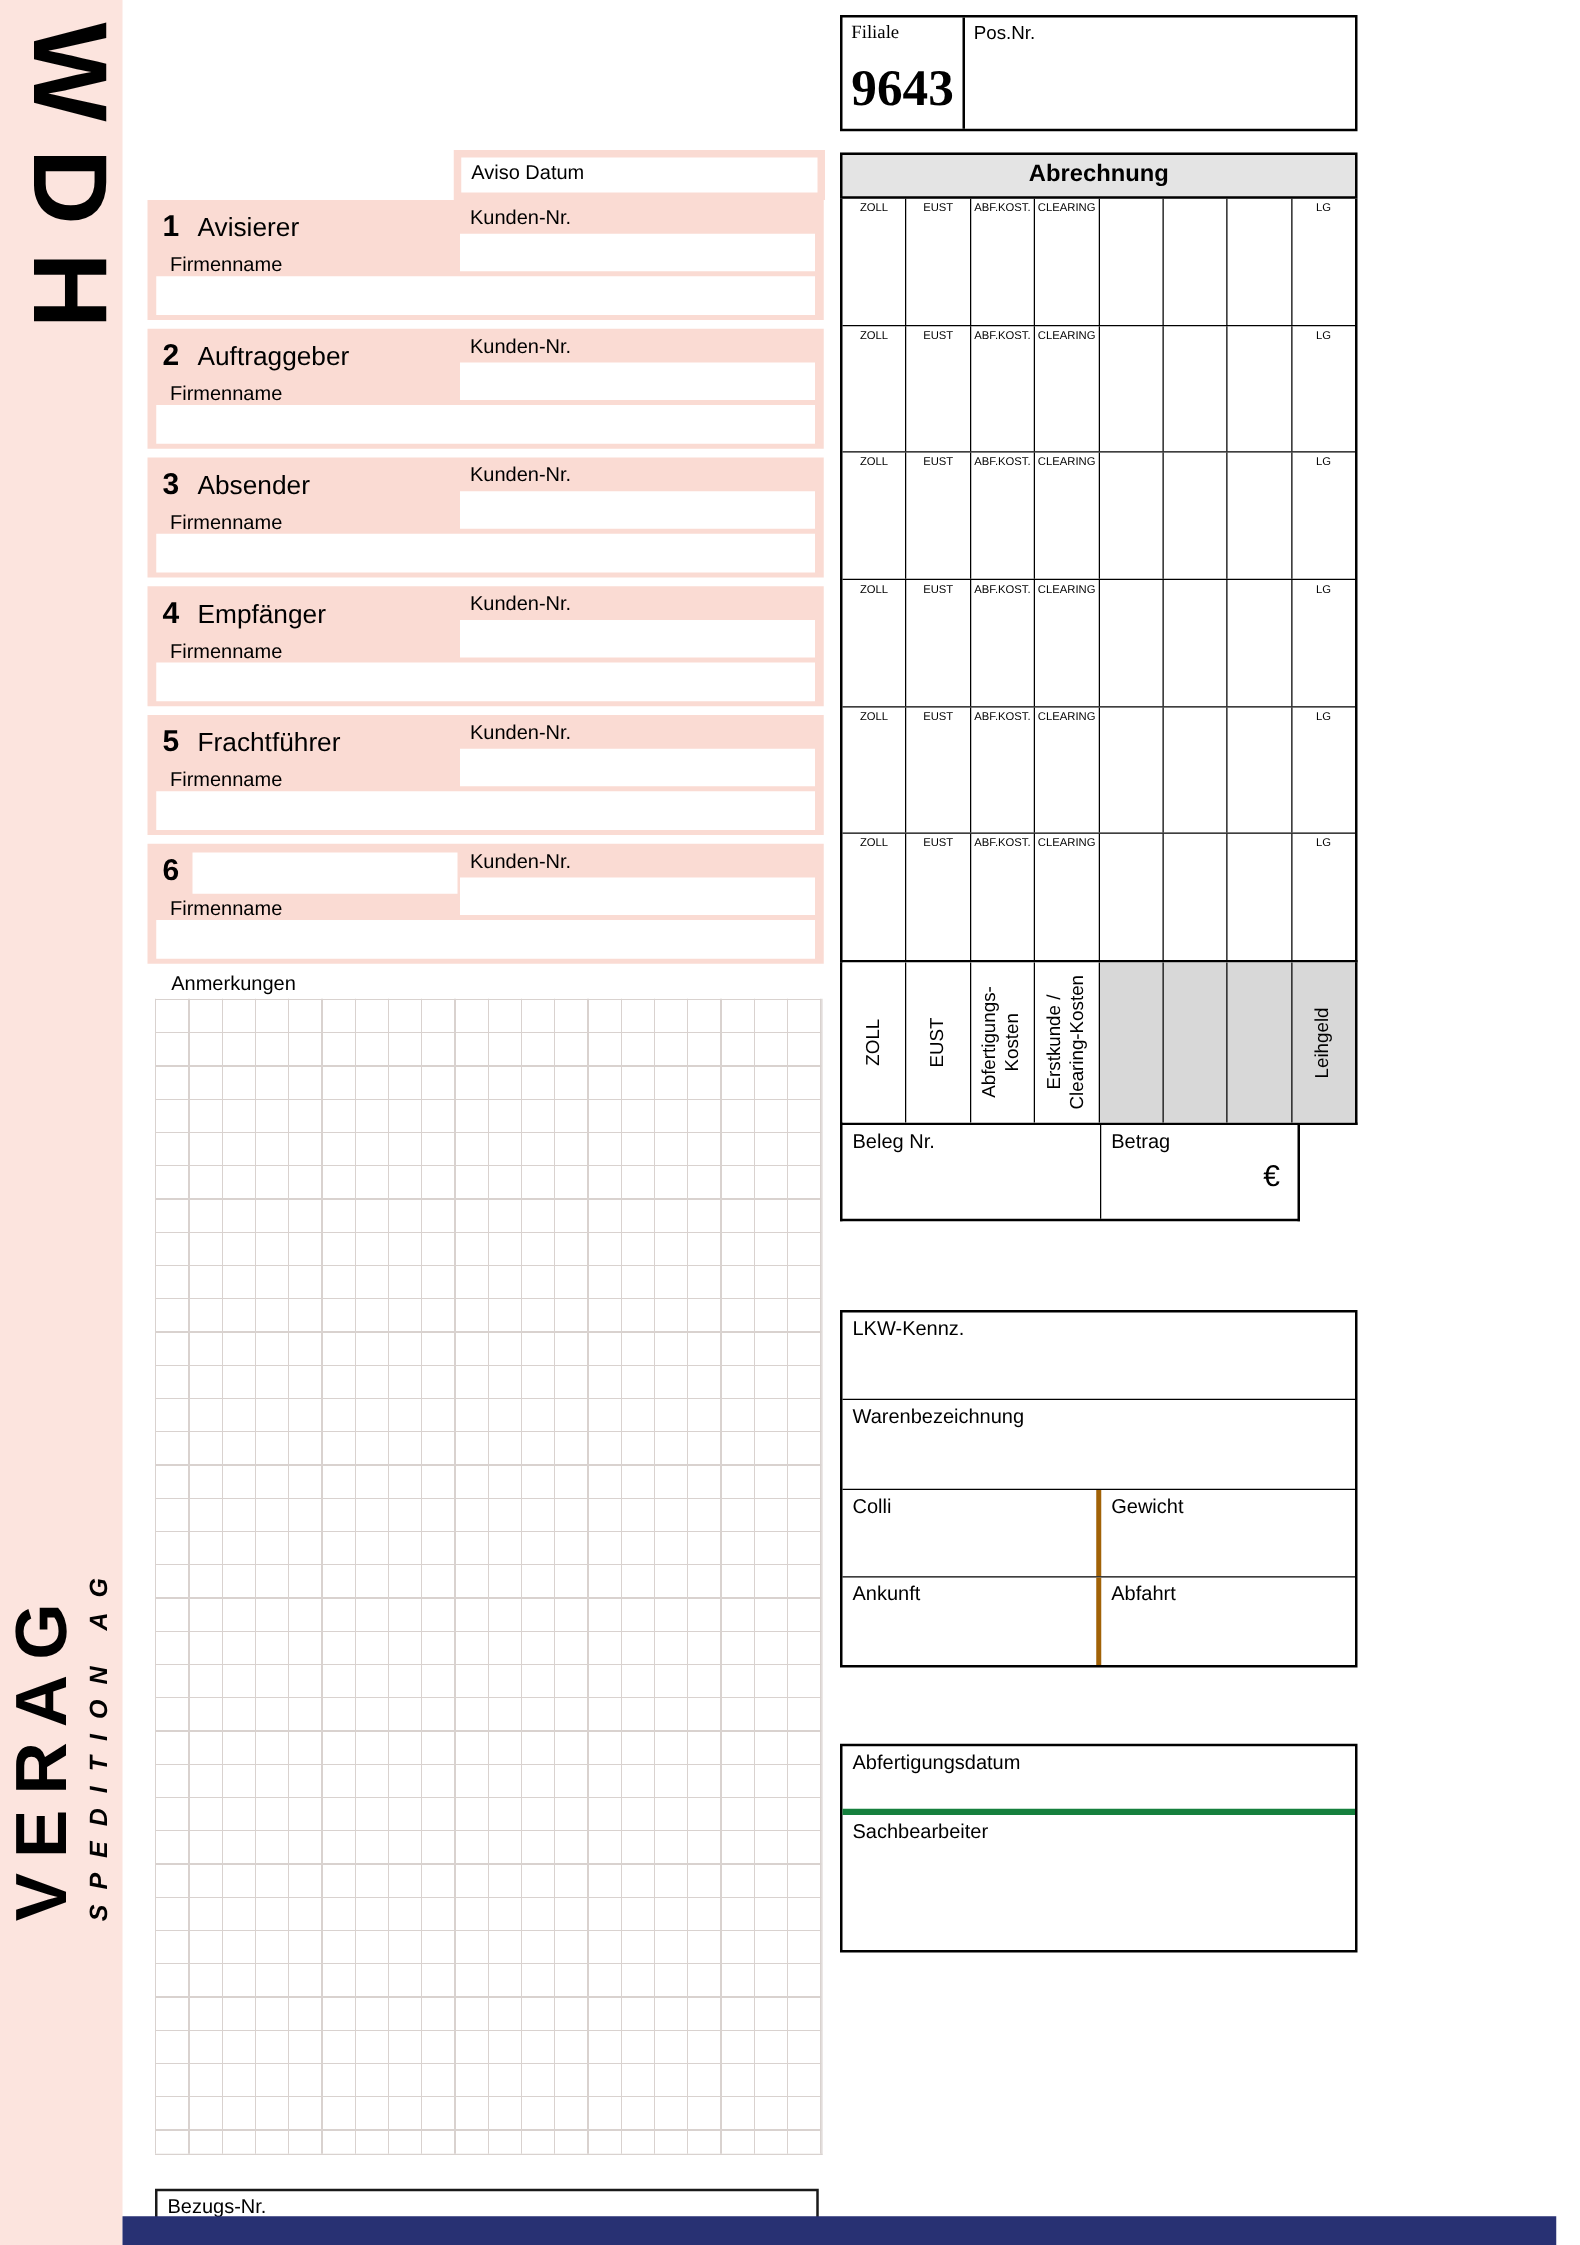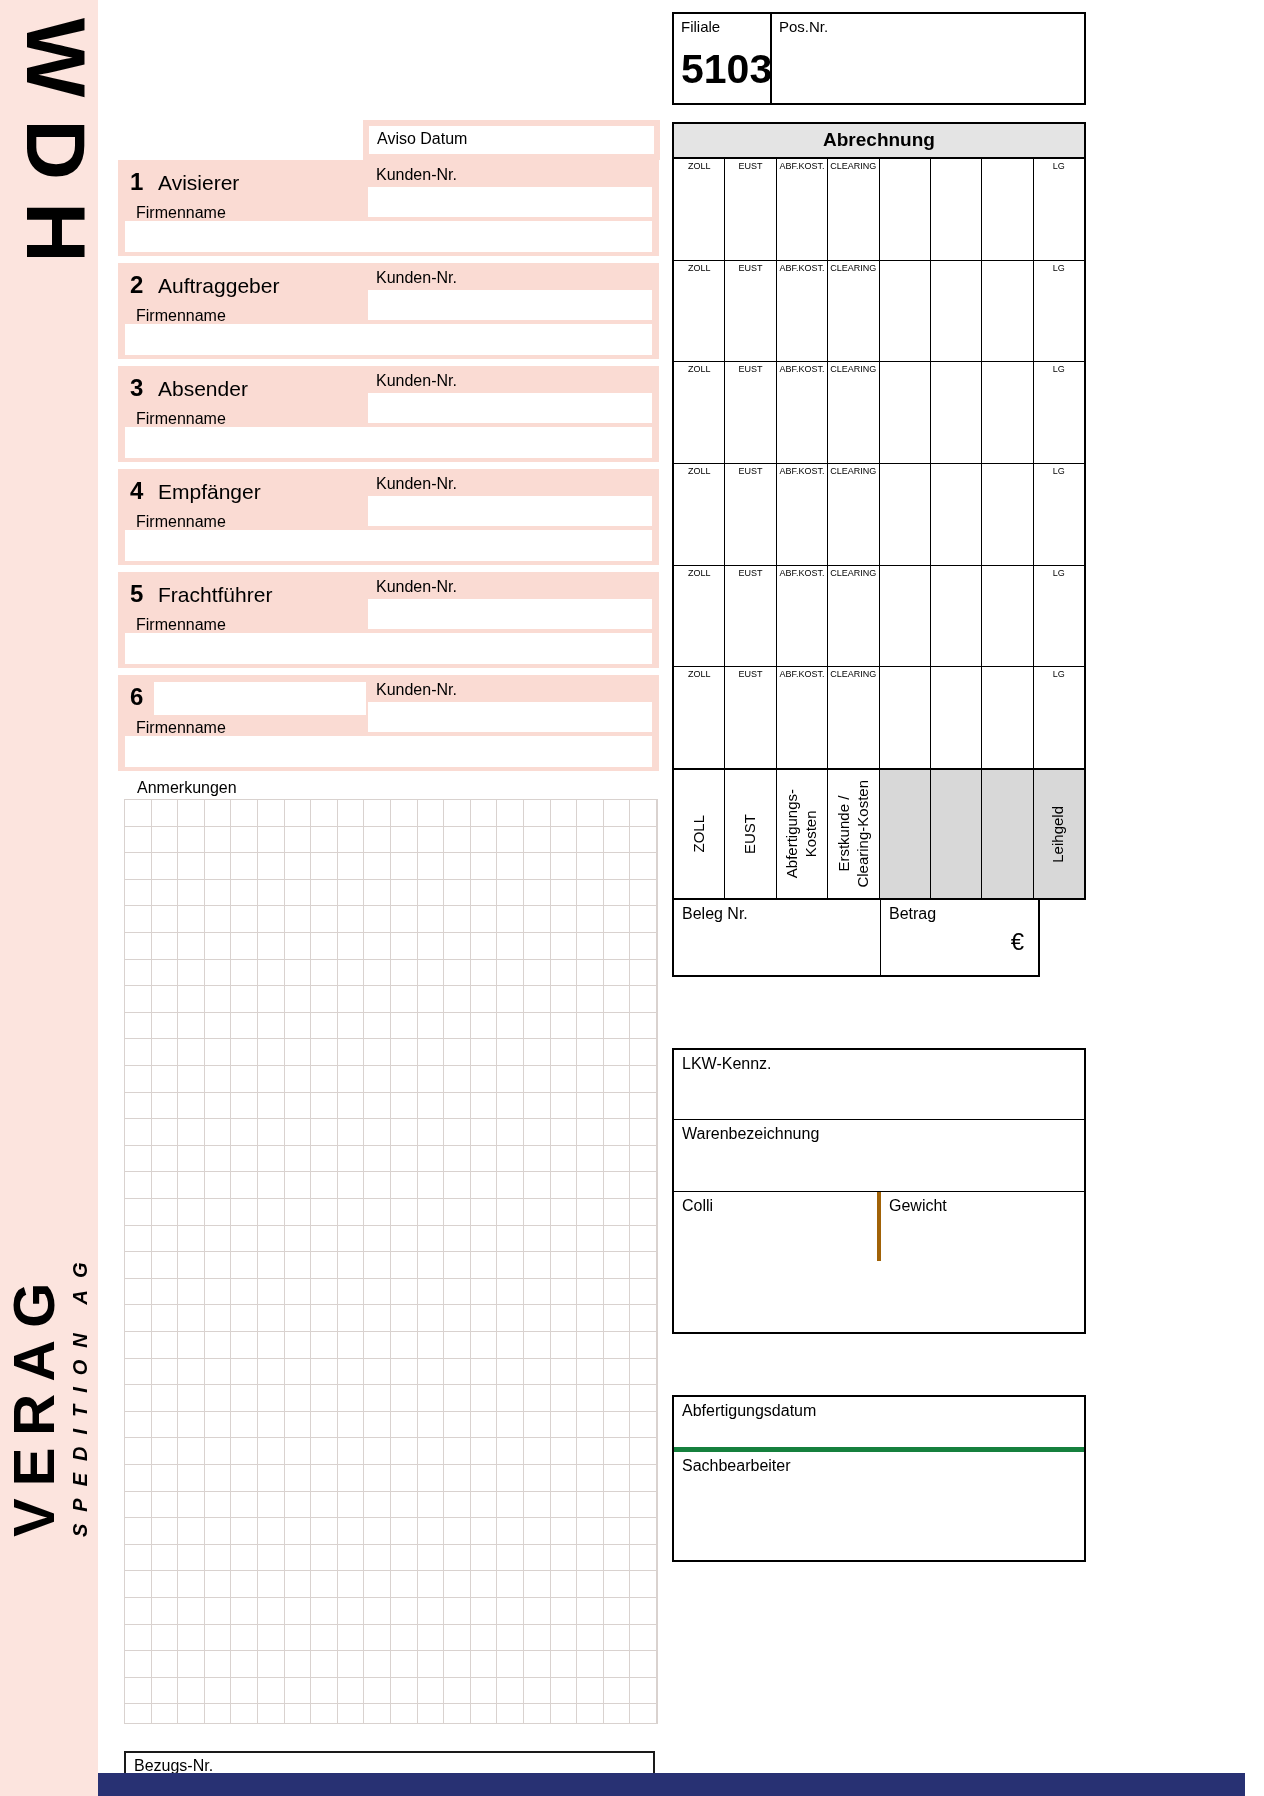--- a/index.html
+++ b/index.html
@@ -22,21 +22,21 @@
   .verag-sub { font-size: 20px; font-weight: 700; font-style: italic; letter-spacing: 12px; line-height: 1.5; }
 
   .footer-bar { position: absolute; left: 98px; top: 1773px; width: 1147px; height: 23px; background: #283173; }
 
   
   .abf-box { position: absolute; left: 118px; top: 14px; width: 534px; height: 98px; background: #c8c8c8; }
   .abf-label { position: absolute; left: 12px; top: 8px; font-size: 23px; }
   .abf-input { position: absolute; left: 8px; top: 37px; right: 8px; bottom: 8px; background: #fff; }
 
   .topright { position: absolute; left: 672px; top: 12px; width: 414px; height: 93px; border: 2px solid #000; display: flex; }
-  .filiale-cell { width: 98px; border-right: 2px solid #000; position: relative; }
+  .filiale-cell { width: 98px; border-right: 2px solid #000; position: relative; font-family: Liberation Serif, serif; }
   .posnr-cell { flex: 1; position: relative; }
   .s15 { font-size: 15px; }
   .corner-label { position: absolute; left: 7px; top: 4px; }
   .filiale-value { position: absolute; left: 7px; top: 32px; font-size: 41px; font-weight: 700; }
 
   
   .aviso { position: absolute; left: 363px; top: 120px; width: 297px; height: 40px; background: #fff; border: 6px solid #fadbd3; }
   .aviso-label { position: absolute; left: 8px; top: 4px; font-size: 16px; }
 
   
@@ -114,21 +114,21 @@
     <div class="verag-wrap">
       <div class="verag">VERAG</div>
       <div class="verag-sub">SPEDITION AG</div>
     </div>
   </div>
 
 
   <div class="topright">
     <div class="filiale-cell">
       <span class="corner-label s15">Filiale</span>
-      <span class="filiale-value">5103</span>
+      <span class="filiale-value">9643</span>
     </div>
     <div class="posnr-cell">
       <span class="corner-label s15">Pos.Nr.</span>
     </div>
   </div>
 
   <div class="aviso">
     <span class="aviso-label">Aviso Datum</span>
   </div>
 
@@ -304,20 +304,28 @@
       <span class="field-label">Warenbezeichnung</span>
     </div>
     <div class="cargo-row split" style="height:70px">
       <div class="cargo-cell">
         <span class="field-label">Colli</span>
       </div>
       <div class="cargo-cell">
         <span class="field-label">Gewicht</span>
       </div>
     </div>
+    <div class="cargo-row split" style="flex:1">
+      <div class="cargo-cell">
+        <span class="field-label">Ankunft</span>
+      </div>
+      <div class="cargo-cell">
+        <span class="field-label">Abfahrt</span>
+      </div>
+    </div>
   </div>
 
   <div class="proc">
     <div class="proc-row1">
       <span class="field-label">Abfertigungsdatum</span>
     </div>
     <div class="proc-row2">
       <span class="field-label">Sachbearbeiter</span>
     </div>
   </div>

